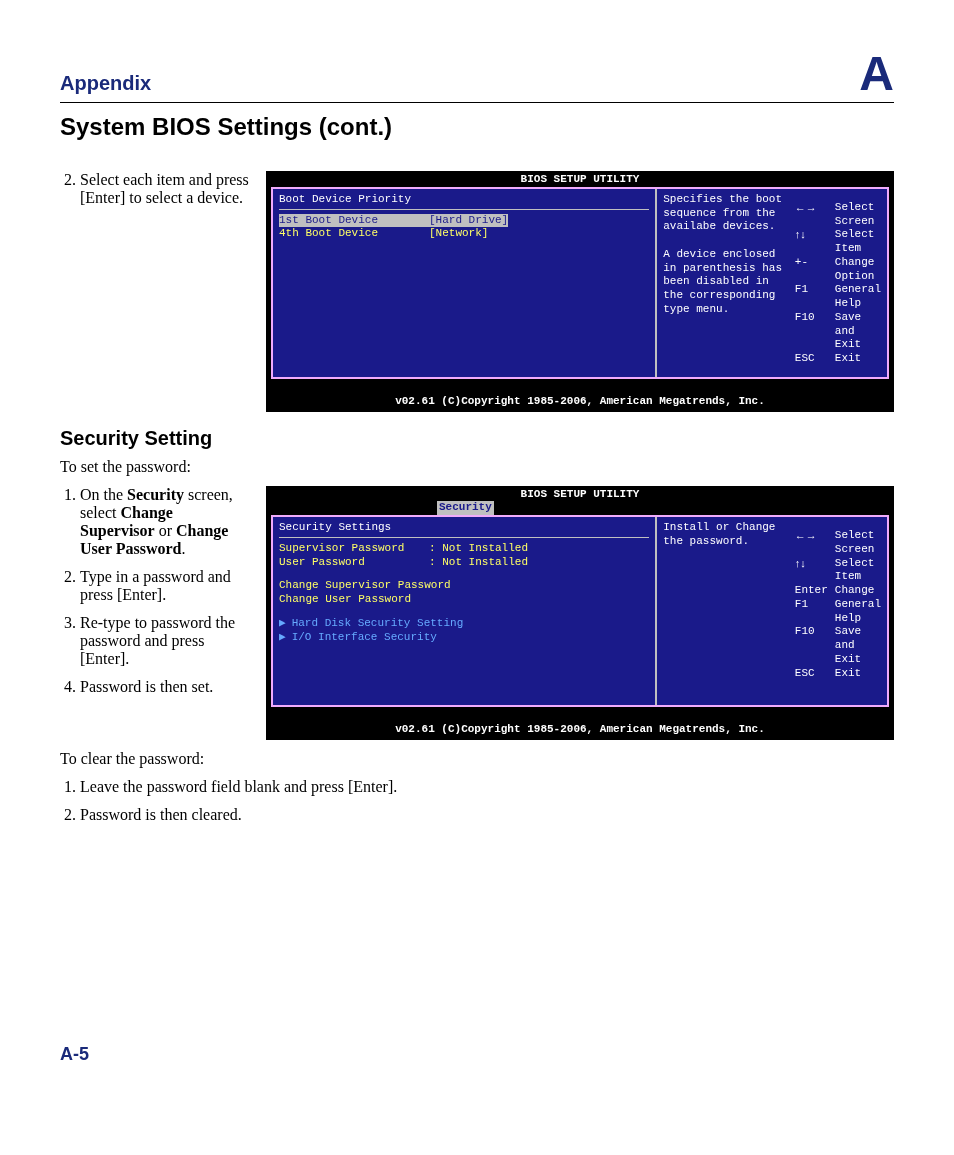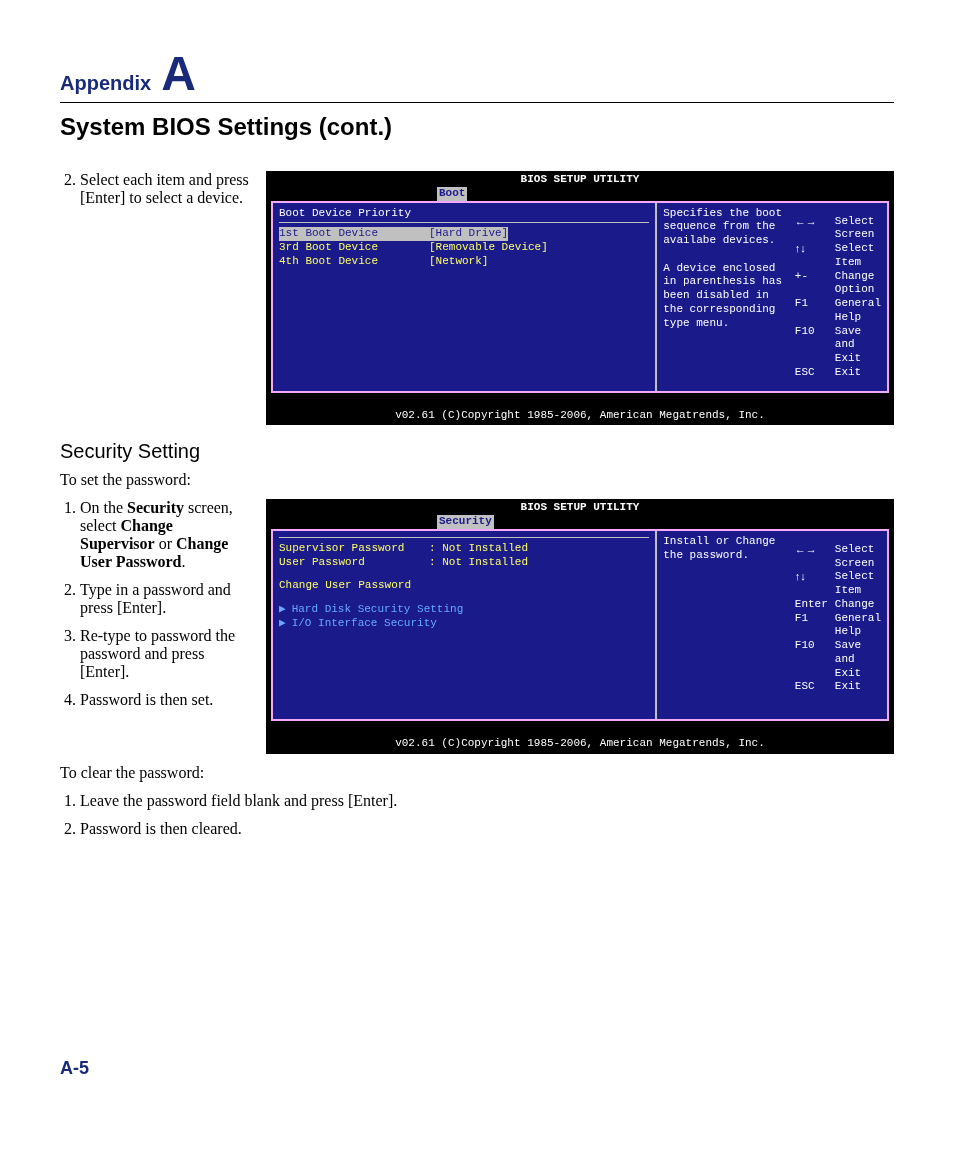--- a/index.html
+++ b/index.html
@@ -6,21 +6,21 @@
     margin: 0;
     padding: 50px 60px;
     font-family: Georgia, 'Times New Roman', serif;
     font-size: 16px;
     color: #000;
     background: #fff;
     width: 834px;
   }
   .header-row {
     display: flex;
-    justify-content: flex-start;
+    justify-content: space-between;
     align-items: baseline;
     gap: 10px;
     margin-bottom: 4px;
   }
   .appendix-label {
     font-family: Helvetica, Arial, sans-serif;
     font-weight: bold;
     color: #1a2a7a;
     font-size: 20px;
   }
@@ -37,21 +37,21 @@
     margin: 0 0 10px 0;
   }
   .main-title {
     font-family: Helvetica, Arial, sans-serif;
     font-weight: bold;
     font-size: 24px;
     margin: 10px 0 30px 0;
   }
   .sub-title {
     font-family: Helvetica, Arial, sans-serif;
-    font-weight: normal;
+    font-weight: bold;
     font-size: 20px;
     margin: 15px 0 8px 0;
   }
   .page-footer {
     text-align: left;
     font-family: Helvetica, Arial, sans-serif;
     font-weight: bold;
     color: #1a2a7a;
     font-size: 18px;
     margin-top: 220px;
@@ -121,21 +121,21 @@
     margin: 2px 0 4px 0;
   }
   .bios-row { display: flex; white-space: pre; }
   .bios-row .label { flex: 0 0 150px; }
   .bios-row.sel .label, .bios-row.sel .value { background: #c0c0c0; color: #1a1a8a; }
   .bios-row.y { color: #ffff66; }
   .bios-row.blue { color: #66aaff; }
   .bios-footer {
     text-align: center;
     color: #fff;
-    font-weight: normal;
+    font-weight: bold;
     padding: 14px 0 2px 0;
   }
   .key-row { display: flex; }
   .key-row .k { flex: 0 0 40px; }
   .arrow-glyph { font-family: Arial, sans-serif; }
   .submenu-arrow { color: #66aaff; margin-right: 6px; }
 </style>
 </head>
 <body>
 
@@ -149,32 +149,26 @@
 
 <div class="content-block">
   <div class="left-text">
     <ol start="2">
       <li>Select each item and press [Enter] to select a device.</li>
     </ol>
   </div>
 
   <div class="bios">
     <div class="bios-titlebar">BIOS SETUP UTILITY</div>
-    <div class="bios-tabrow">
-      <span class="bios-tab">Boot</span>
-    </div>
     <div class="bios-body">
       <div class="bios-left">
         <div class="heading">Boot Device Priority</div>
         <hr>
         <div class="bios-row sel">
           <span class="label">1st Boot Device</span><span class="value">[Hard Drive]</span>
-        </div>
-        <div class="bios-row y">
-          <span class="label">3rd Boot Device</span><span class="value">[Removable Device]</span>
         </div>
         <div class="bios-row y">
           <span class="label">4th Boot Device</span><span class="value">[Network]</span>
         </div>
       </div>
       <div class="bios-right">
         <div class="bios-right-top" style="white-space:pre-wrap">Specifies the boot sequence from the availabe devices.
 
 A device enclosed in parenthesis has been disabled in the corresponding type menu.</div>
         <div class="bios-right-bottom">
@@ -224,28 +218,30 @@
     </ol>
   </div>
 
   <div class="bios">
     <div class="bios-titlebar">BIOS SETUP UTILITY</div>
     <div class="bios-tabrow">
       <span class="bios-tab">Security</span>
     </div>
     <div class="bios-body">
       <div class="bios-left">
+        <div class="heading">Security Settings</div>
         <hr>
         <div class="bios-row y">
           <span class="label">Supervisor Password</span><span>: Not Installed</span>
         </div>
         <div class="bios-row y">
           <span class="label">User Password</span><span>: Not Installed</span>
         </div>
         <div style="height:10px"></div>
+        <div class="bios-row y"><span>Change Supervisor Password</span></div>
         <div class="bios-row y"><span>Change User Password</span></div>
         <div style="height:10px"></div>
         <div class="bios-row blue"><span class="submenu-arrow">▶</span><span>Hard Disk Security Setting</span></div>
         <div class="bios-row blue"><span class="submenu-arrow">▶</span><span>I/O Interface Security</span></div>
       </div>
       <div class="bios-right">
         <div class="bios-right-top" style="white-space:pre-wrap">Install or Change the password.</div>
         <div class="bios-right-bottom">
           <div class="key-row">
               <span class="k arrow-glyph">←→</span>

